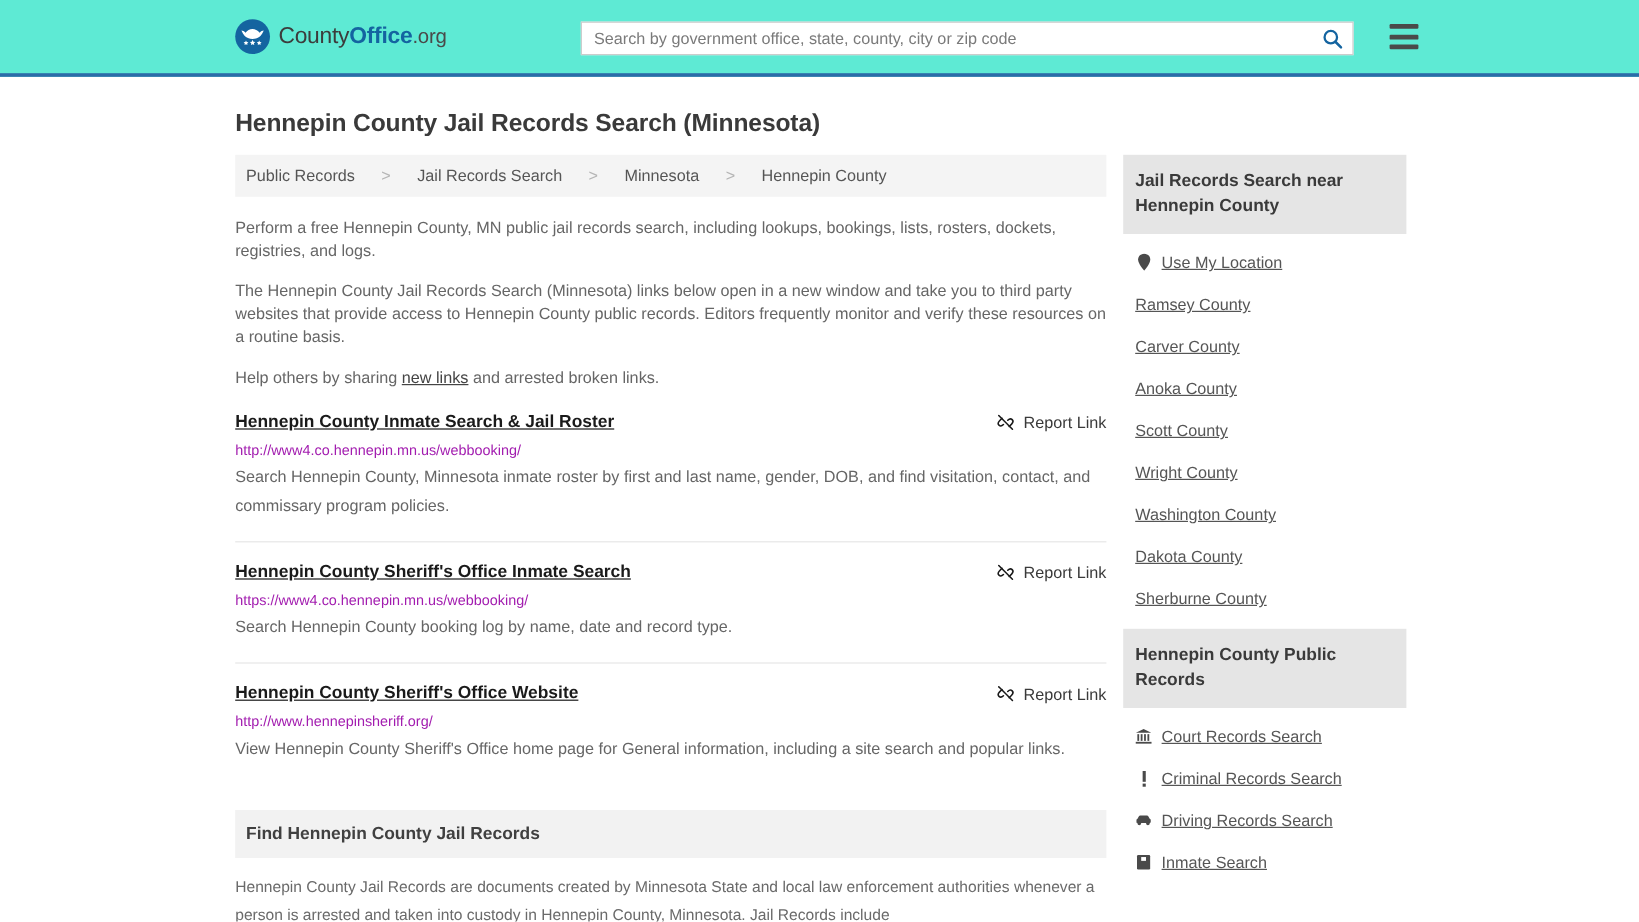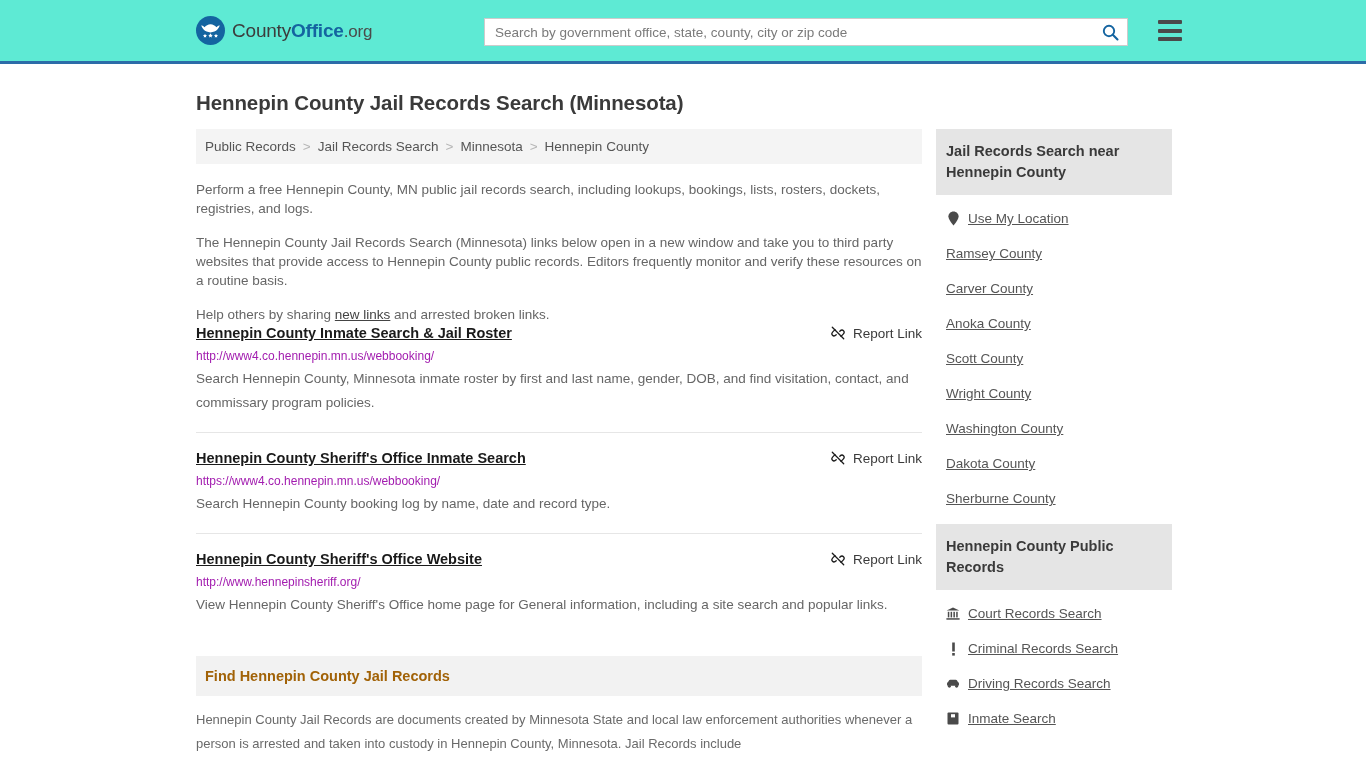--- a/index.html
+++ b/index.html
@@ -110,21 +110,21 @@
 
   
   .breadcrumb {
     background: #f4f4f4;
     padding: 10px 9px;
     font-size: 13.5px;
     color: #6f6f6f;
     display: flex;
     align-items: center;
     flex-wrap: wrap;
-    gap: 0;
+    gap: 15px;
   }
   .breadcrumb a {
     color: #555555;
     text-decoration: none;
   }
   .breadcrumb .sep { color: #b5b5b5; margin: 0 7px; }
   .breadcrumb .current { color: #555555; }
 
   
   .intro p {
@@ -134,21 +134,21 @@
     margin: 15px 0 0 0;
   }
   .intro p:first-child { margin-top: 16px; }
   .intro a {
     color: #444444;
     text-decoration: underline;
     font-weight: normal;
   }
 
   
-  .results { }
+  .results { margin-top: 19px; }
   .result {
     padding: 0 0 17px 0;
     border-bottom: 1px solid #e6e6e6;
     margin-bottom: 16px;
     position: relative;
   }
   .result:last-child { border-bottom: 0; }
   .result-head {
     display: flex;
     align-items: flex-start;
@@ -188,21 +188,21 @@
     line-height: 24px;
     margin-top: 3px;
   }
 
   
   .section-head {
     background: #f2f2f2;
     padding: 12px 9px;
     font-size: 14.5px;
     font-weight: bold;
-    color: #a16207;
+    color: #404040;
     margin-top: 22px;
   }
   .section-body p {
     font-size: 13px;
     line-height: 24px;
     color: #6a6a6a;
     margin: 12px 0 0 0;
   }
 
   

